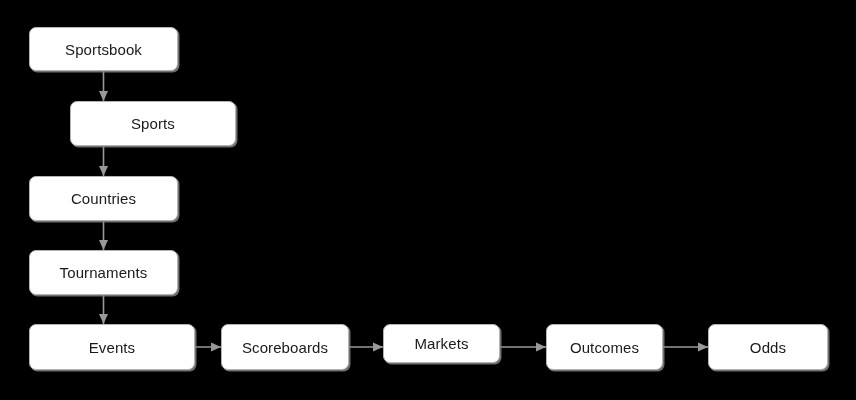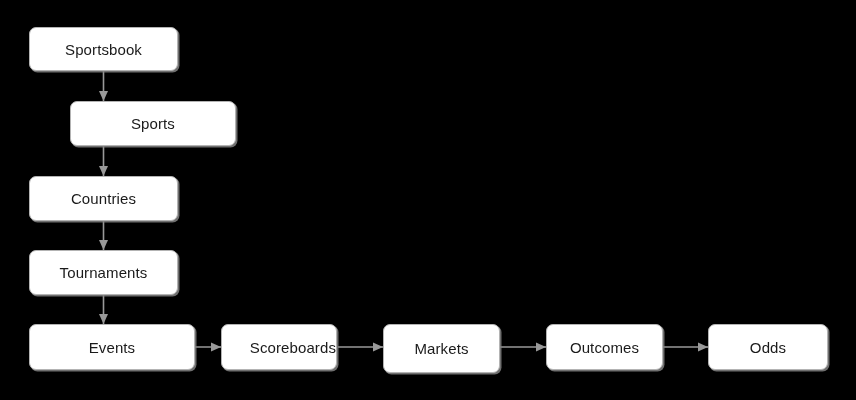--- a/index.html
+++ b/index.html
@@ -88,25 +88,25 @@
   </div>
 
   <div class="node" style="left: 29px; top: 250px; width: 149px; height: 45px; justify-content: center;">
     <span class="node-label">Tournaments</span>
   </div>
 
   <div class="node" style="left: 29px; top: 324px; width: 166px; height: 46px;">
     <span class="node-label">Events</span>
   </div>
 
-  <div class="node" style="left: 221px; top: 324px; width: 116px; height: 46px; justify-content: flex-end;">
+  <div class="node" style="left: 221px; top: 324px; width: 128px; height: 46px;">
     <span class="node-label">Scoreboards</span>
   </div>
 
-  <div class="node" style="left: 383px; top: 324px; width: 117px; height: 49px;">
+  <div class="node" style="left: 383px; top: 324px; width: 117px; height: 39px;">
     <span class="node-label">Markets</span>
   </div>
 
   <div class="node" style="left: 708px; top: 324px; width: 120px; height: 46px;">
     <span class="node-label">Odds</span>
   </div>
 
   <div class="node" style="left: 546px; top: 324px; width: 117px; height: 46px;">
     <span class="node-label">Outcomes</span>
   </div>

